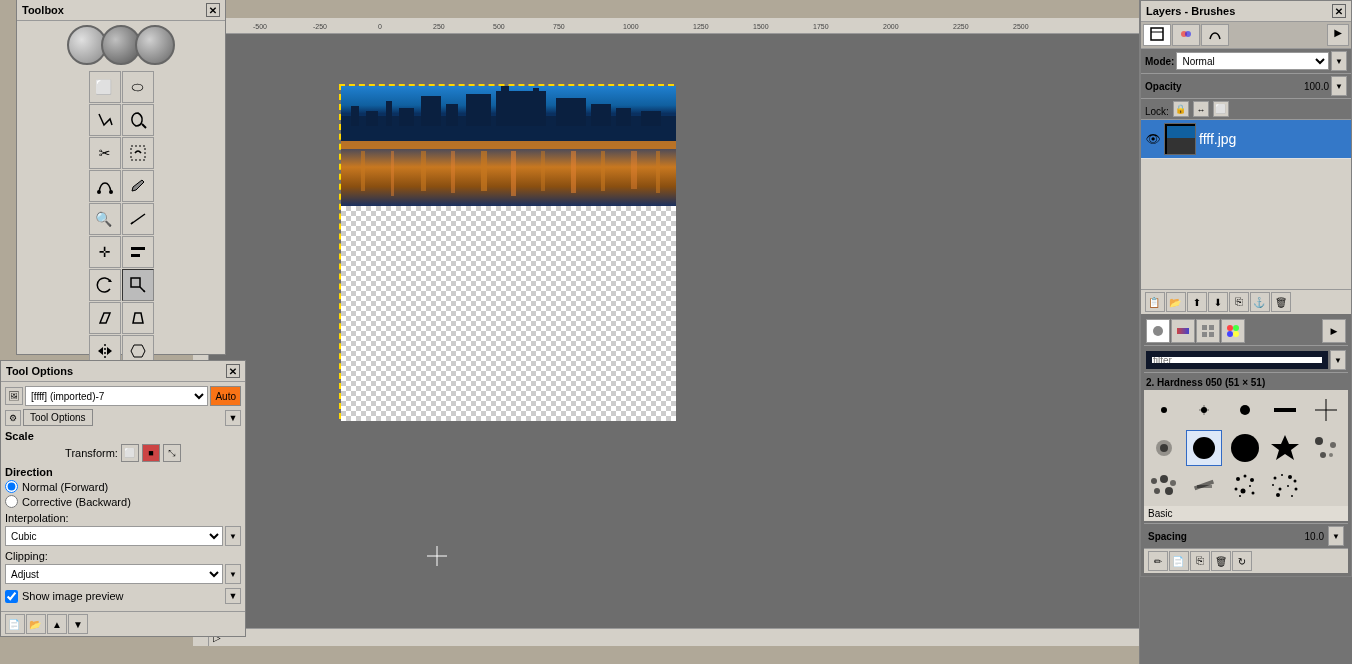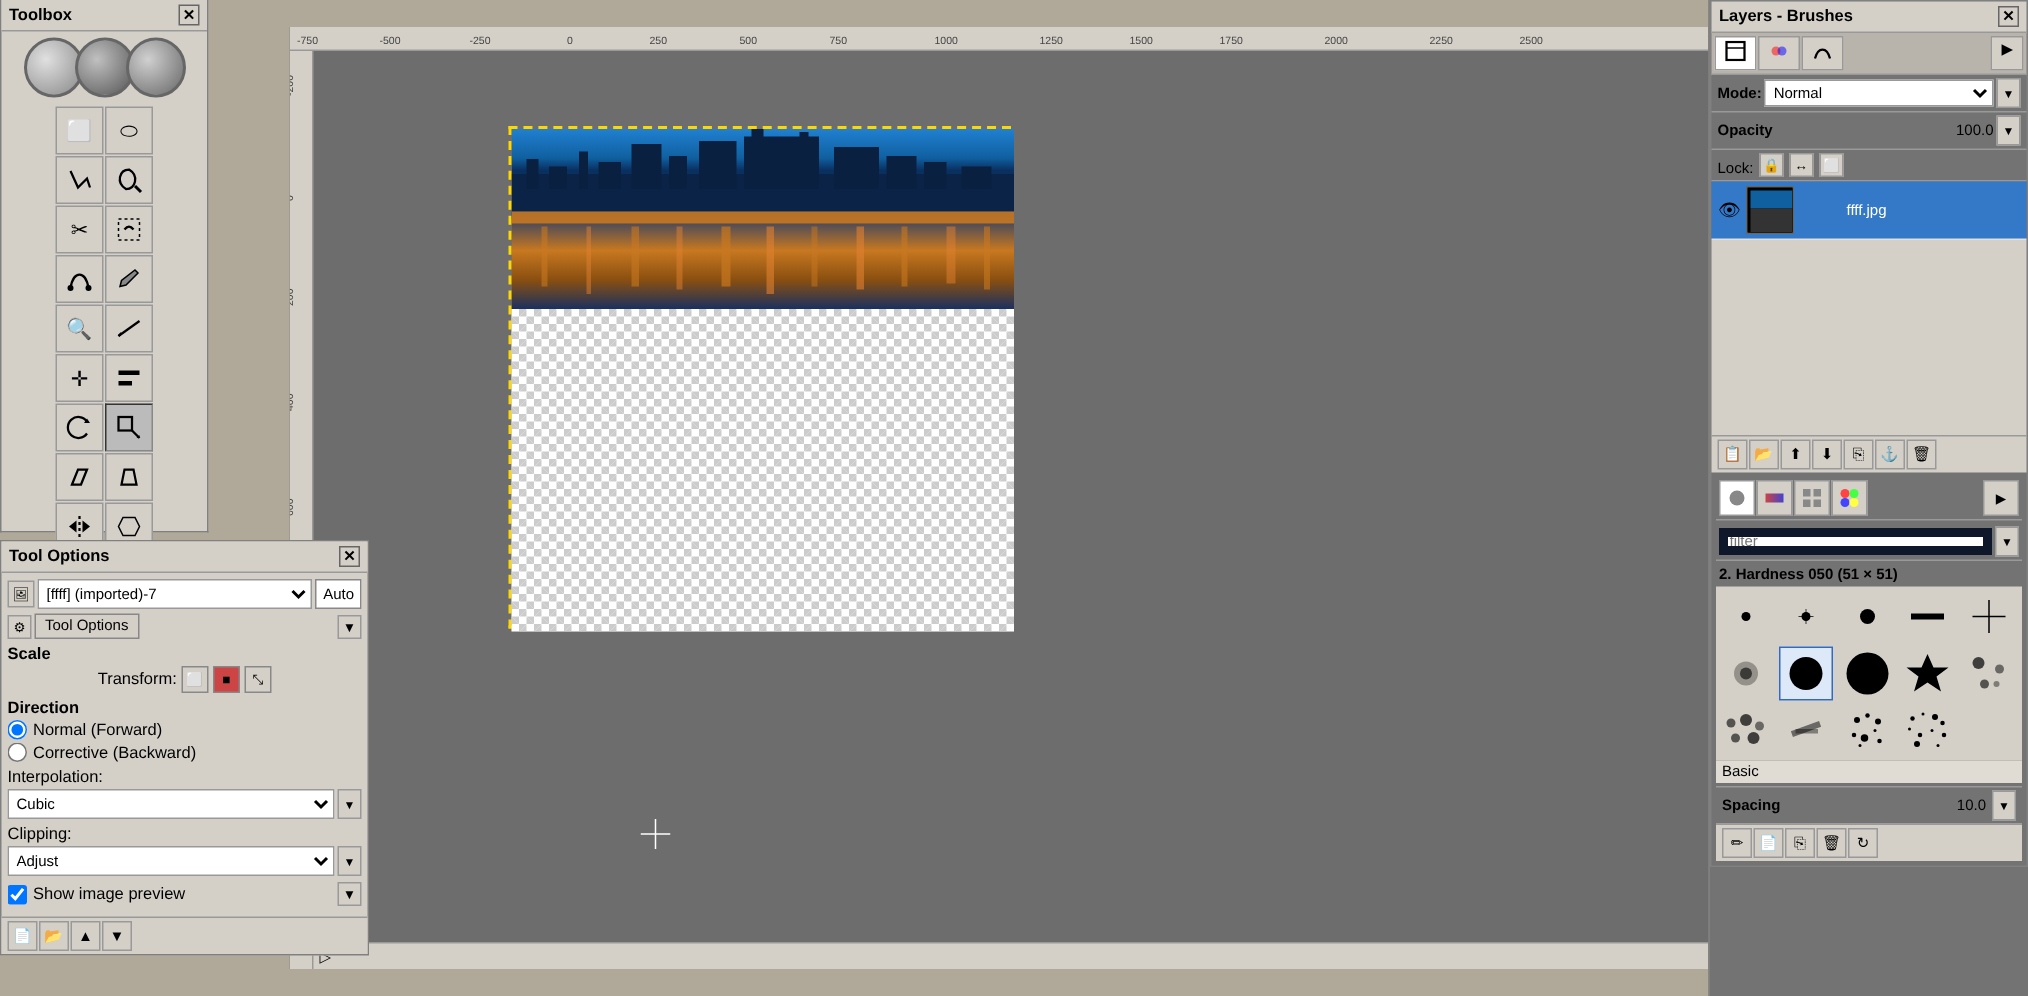--- a/index.html
+++ b/index.html
@@ -61,21 +61,21 @@
     }
     .tool-options-inner { padding: 4px; }
     .layer-select-row {
       display: flex; align-items: center; gap: 2px; margin-bottom: 3px;
     }
     .layer-select {
       flex: 1; font-size: 10px; background: white; border: 1px solid #999;
       padding: 1px; height: 20px;
     }
     .auto-btn {
-      background: #ffffff; border: 1px solid #888; padding: 1px 4px;
+      background: #f97316; border: 1px solid #888; padding: 1px 4px;
       font-size: 10px; cursor: pointer; height: 20px;
     }
     .tool-opts-tab-row {
       display: flex; align-items: center; gap: 2px; margin-bottom: 4px;
     }
     .tab-btn {
       display: flex; align-items: center; gap: 2px;
       background: #d4d0c8; border: 1px solid #888;
       padding: 2px 6px; font-size: 10px; cursor: pointer;
     }
@@ -152,21 +152,21 @@
       display: flex; align-items: flex-end; padding: 2px 4px;
       border-bottom: 1px solid #999; gap: 4px; font-size: 10px;
     }
     .layer-list { background: #fff; }
     .layer-item {
       display: flex; align-items: center; gap: 3px; padding: 3px 4px;
       border-bottom: 1px solid #e0e0e0; background: #3478c8;
     }
     .layer-eye { width: 16px; height: 16px; display: flex; align-items: center; justify-content: center; font-size: 12px; }
     .layer-thumb { width: 32px; height: 32px; border: 1px solid #666; background: #000; overflow: hidden; }
-    .layer-name { font-size: 10px; color: white; flex: 1; margin-left: 32px; }
+    .layer-name { font-size: 14px; color: white; flex: 1; }
 
     
     .brushes-panel { padding: 3px; }
     .brush-tabs {
       display: flex; gap: 1px; padding: 2px; border-bottom: 1px solid #999; margin-bottom: 2px;
     }
     .brush-tab {
       width: 24px; height: 24px; background: #d4d0c8; border: 1px solid #999;
       display: flex; align-items: center; justify-content: center; cursor: pointer;
       font-size: 9px;
@@ -237,21 +237,21 @@
       background: #6d6d6d; overflow: hidden;
     }
   </style>
 </head>
 <body>
 
 <div class="app-layout">
 
   <div class="main-area" style="flex:1; position:relative;">
 
-    <div class="toolbox" style="top:0; left:0; width:139px; height:355px; position:absolute; z-index:10;">
+    <div class="toolbox" style="top:0; left:16px; width:210px; height:355px; position:absolute; z-index:10;">
       <div class="panel-header">
         <span>Toolbox</span>
         <div class="panel-close">✕</div>
       </div>
 
       <div style="display:flex; justify-content:center; gap:4px; padding:4px 4px 2px 4px;">
         <div style="width:40px; height:40px; border-radius:50%; background:radial-gradient(circle at 35% 35%, #e0e0e0, #888); border:2px solid #666;"></div>
         <div style="width:40px; height:40px; border-radius:50%; background:radial-gradient(circle at 35% 35%, #c0c0c0, #555); border:2px solid #666; margin-left:-10px;"></div>
         <div style="width:40px; height:40px; border-radius:50%; background:radial-gradient(circle at 35% 35%, #d0d0d0, #666); border:2px solid #666; margin-left:-10px;"></div>
       </div>

